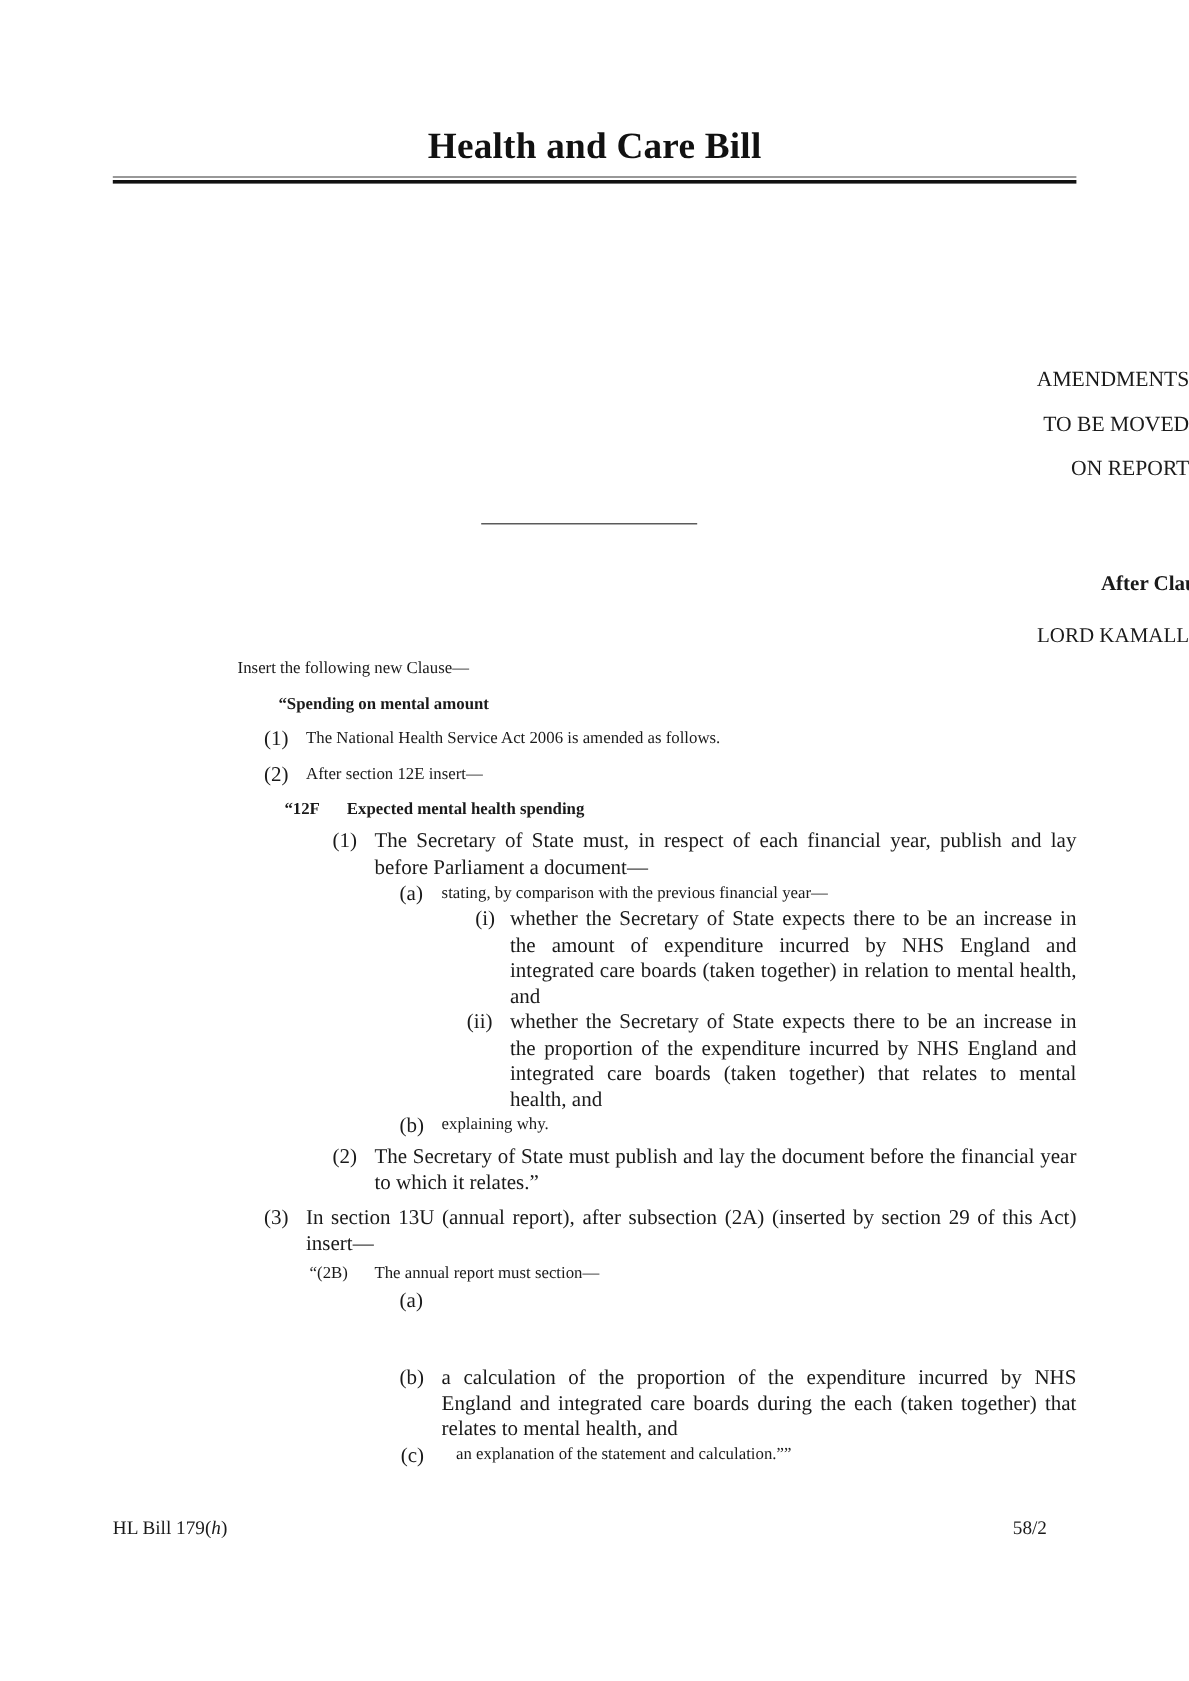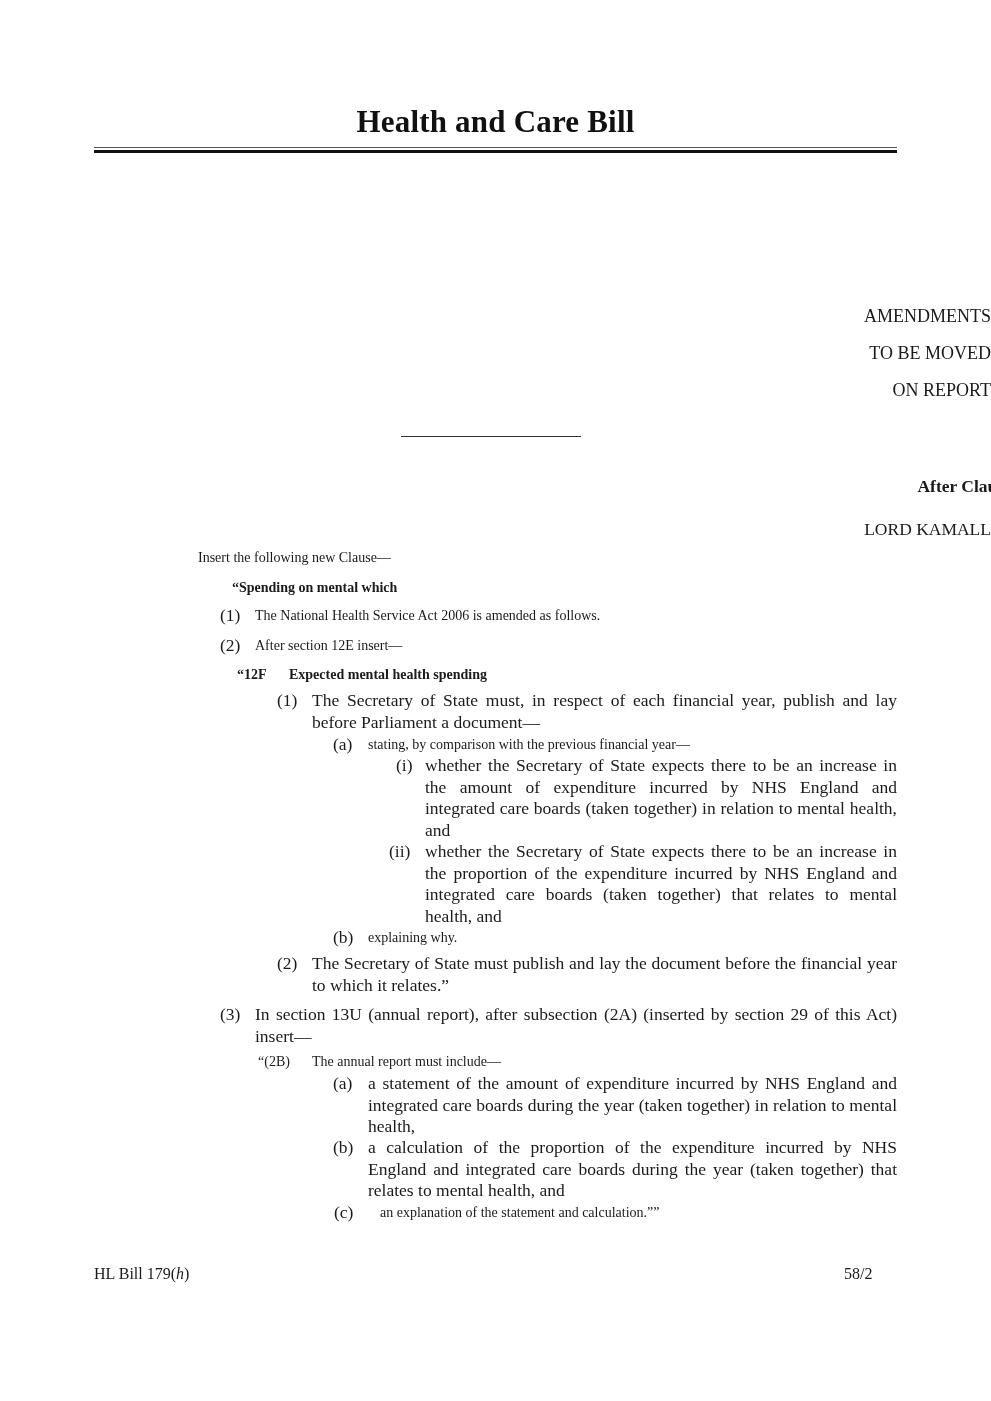--- a/index.html
+++ b/index.html
@@ -45,21 +45,21 @@
   <div class="center-line" style="top:306px;">AMENDMENTS</div>
   <div class="center-line" style="top:380px;">ON REPORT</div>
   <div class="center-line" style="top:343px;">TO BE MOVED</div>
 
   <div class="short-rule"></div>
 
   <div class="center-line bold" style="top:476px; font-size:17.5px;">After Clause 2</div>
   <div class="center-line" style="top:519px; font-size:17.5px;">LORD KAMALL</div>
 
   <div class="t" style="left:198px; top:547px;">Insert the following new Clause—</div>
-  <div class="t bold" style="left:198px; top:577px;">“Spending on mental which</div>
+  <div class="t bold" style="left:198px; top:577px;">“Spending on mental amount</div>
 
   <div class="lbl" style="left:220px; top:605px;">(1)</div>
   <div class="t" style="left:255px; top:605px;">The National Health Service Act 2006 is amended as follows.</div>
 
   <div class="lbl" style="left:220px; top:635px;">(2)</div>
   <div class="t" style="left:255px; top:635px;">After section 12E insert—</div>
 
   <div class="t bold" style="left:203px; top:664px;">“12F</div>
   <div class="t bold" style="left:255px; top:664px;">Expected mental health spending</div>
 
@@ -78,27 +78,26 @@
   <div class="lbl" style="left:333px; top:927px;">(b)</div>
   <div class="t" style="left:368px; top:927px;">explaining why.</div>
 
   <div class="lbl" style="left:277px; top:953px;">(2)</div>
   <div class="para" style="left:312px; top:953px; width:585px;">The Secretary of State must publish and lay the document before the financial year to which it relates.”</div>
 
   <div class="lbl" style="left:220px; top:1004px;">(3)</div>
   <div class="para" style="left:255px; top:1004px; width:642px;">In section 13U (annual report), after subsection (2A) (inserted by section 29 of this Act) insert—</div>
 
   <div class="t" style="left:258px; top:1051px;">“(2B)</div>
-  <div class="t" style="left:312px; top:1051px;">The annual report must include—</div>
+  <div class="t" style="left:312px; top:1051px;">The annual report must section—</div>
 
   <div class="lbl" style="left:333px; top:1073px;">(a)</div>
-  <div class="para" style="left:368px; top:1073px; width:529px;">a statement of the amount of expenditure incurred by NHS England and integrated care boards during the year (taken together) in relation to mental health,</div>
 
   <div class="lbl" style="left:333px; top:1137px;">(b)</div>
-  <div class="para" style="left:368px; top:1137px; width:529px;">a calculation of the proportion of the expenditure incurred by NHS England and integrated care boards during the year (taken together) that relates to mental health, and</div>
+  <div class="para" style="left:368px; top:1137px; width:529px;">a calculation of the proportion of the expenditure incurred by NHS England and integrated care boards during the each (taken together) that relates to mental health, and</div>
 
   <div class="lbl" style="left:334px; top:1202px;">(c)</div>
   <div class="t" style="left:368px; top:1202px;margin-left:12px;">an explanation of the statement and calculation.””</div>
 
   <div class="footer" style="left:94px;"><span>HL Bill 179(</span><i>h</i><span>)</span></div>
   <div class="footer" style="left:844px;">58/2</div>
 
 </div>
 
 </body></html>

